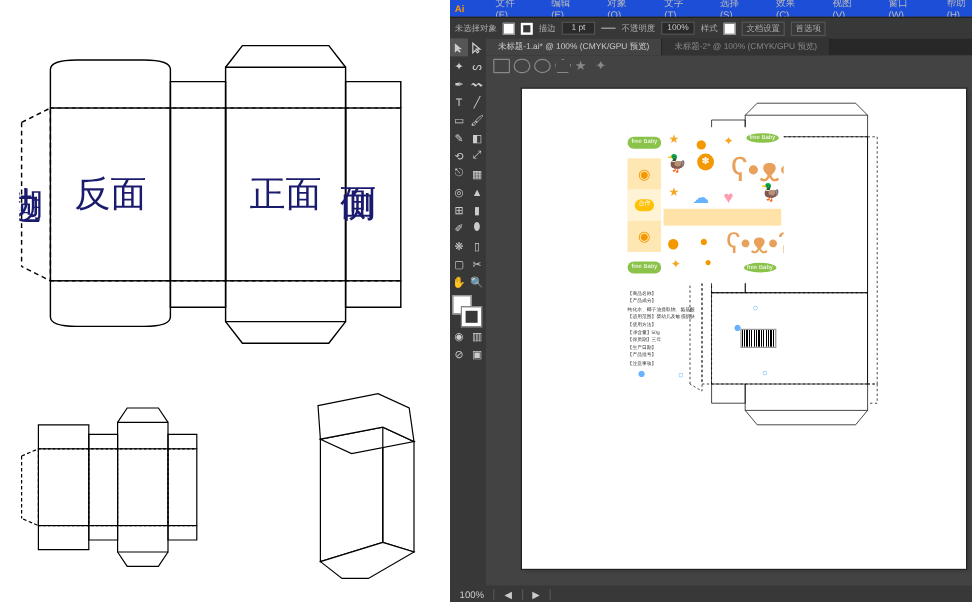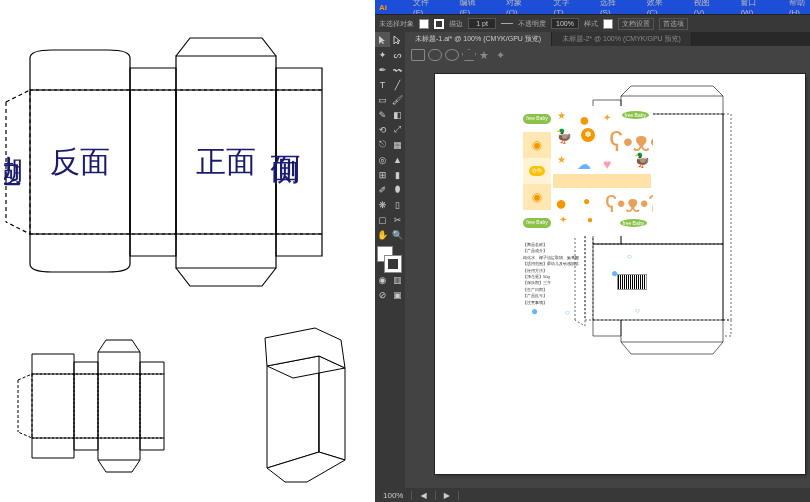--- a/index.html
+++ b/index.html
@@ -32,21 +32,21 @@
 .prop-shape.circ { border-radius: 50%; }
 .prop-shape.star { border: none; color: #888; font-size: 11px; line-height: 12px; }
 
 .canvas-area { position: absolute; top: 64px; left: 30px; right: 0; bottom: 14px; background: #434343; overflow: hidden; }
 .artboard { position: absolute; top: 10px; left: 30px; width: 370px; height: 400px; background: #fff; box-shadow: 0 0 0 1px #222, 2px 2px 4px rgba(0,0,0,.3); }
 
 .statusbar { position: absolute; bottom: 0; left: 0; right: 0; height: 14px; background: #383838; display: flex; align-items: center; z-index: 20; }
 .zoom-box { color: #ccc; font-size: 8px; padding: 0 8px; border-right: 1px solid #555; }
 
 
-.dieline-main { position: absolute; top: 12px; left: 4px; width: 368px; height: 280px; }
+.dieline-main { position: absolute; top: 12px; left: 16px; width: 368px; height: 280px; }
 .dieline-main svg { width: 100%; height: 100%; }
 .dieline-label { font-family: "SimSun","STSong",serif; fill: #1a1a6e; font-size: 30px; }
 .dieline-label.v { writing-mode: vertical-rl; }
 .dieline-btm1 { position: absolute; bottom: 6px; left: 14px; width: 180px; height: 180px; }
 .dieline-btm2 { position: absolute; bottom: 12px; right: 18px; width: 120px; height: 170px; }
 
 
 .box-design { position: absolute; top: 8px; left: 70px; width: 230px; height: 310px; }
 .box-design svg { width: 100%; height: 100%; }
 .front-panel { position: absolute; top: 32px; left: 116px; width: 102px; height: 130px; background: #fff; overflow: hidden; }

